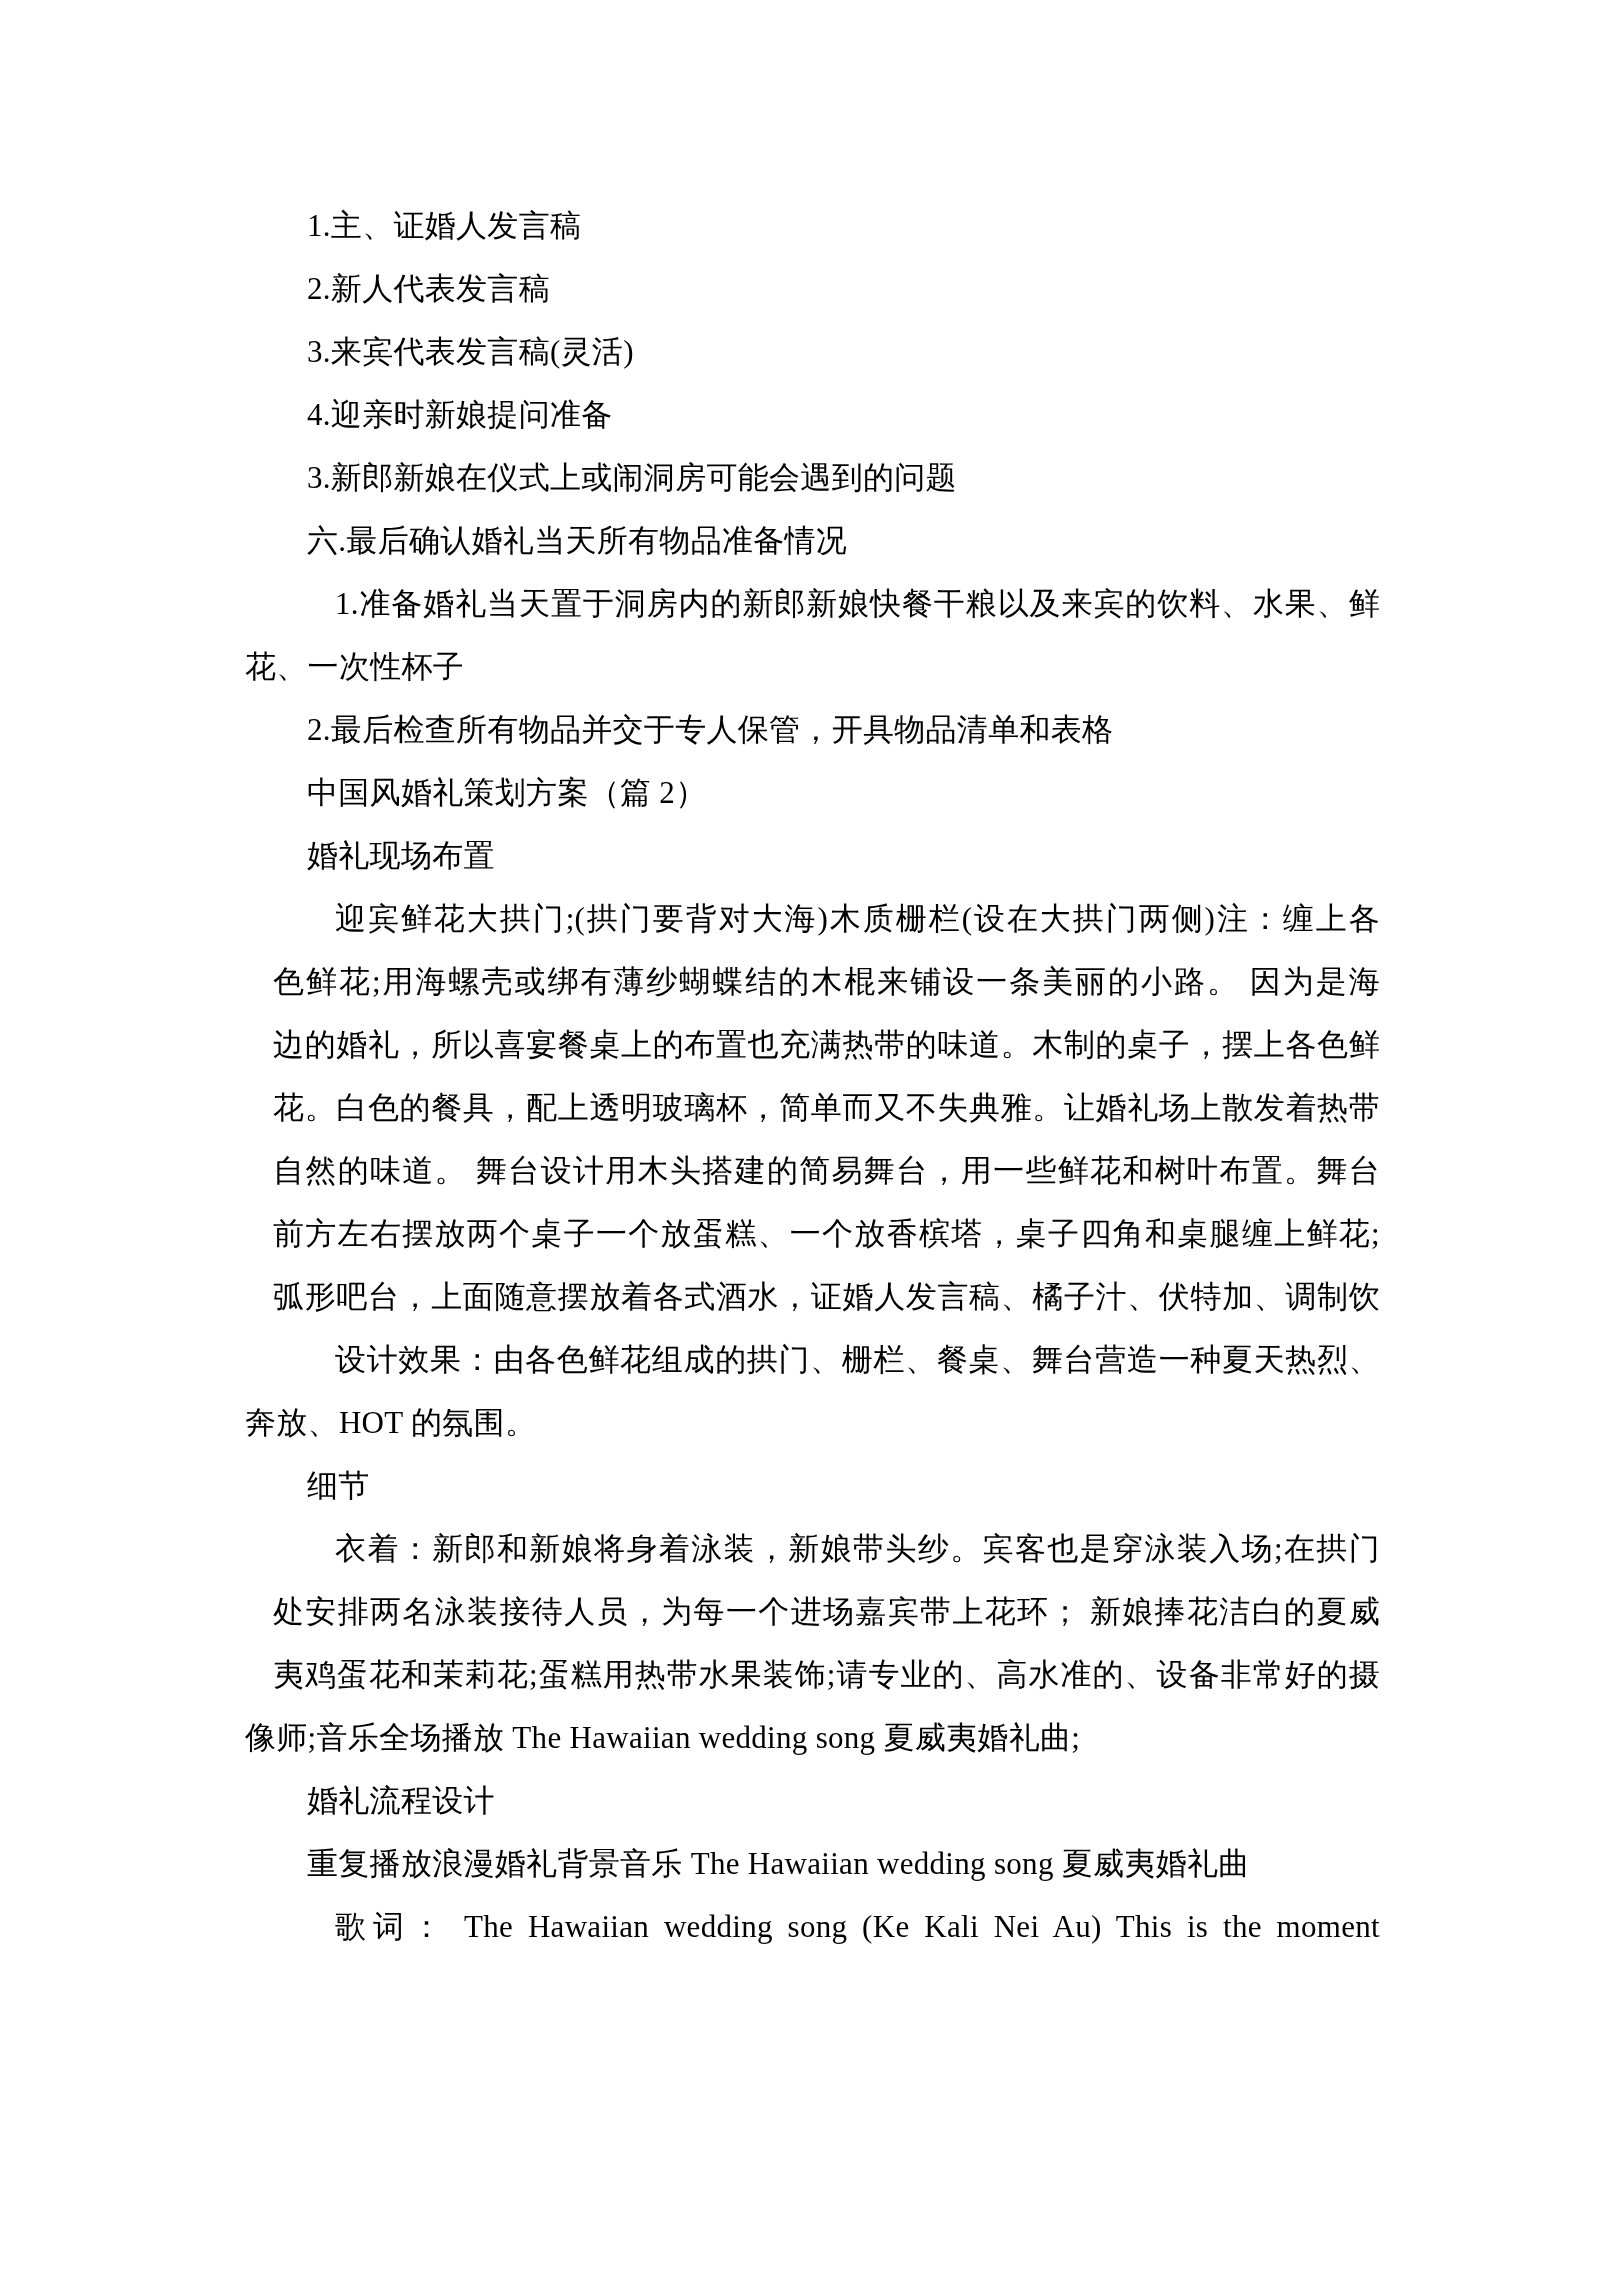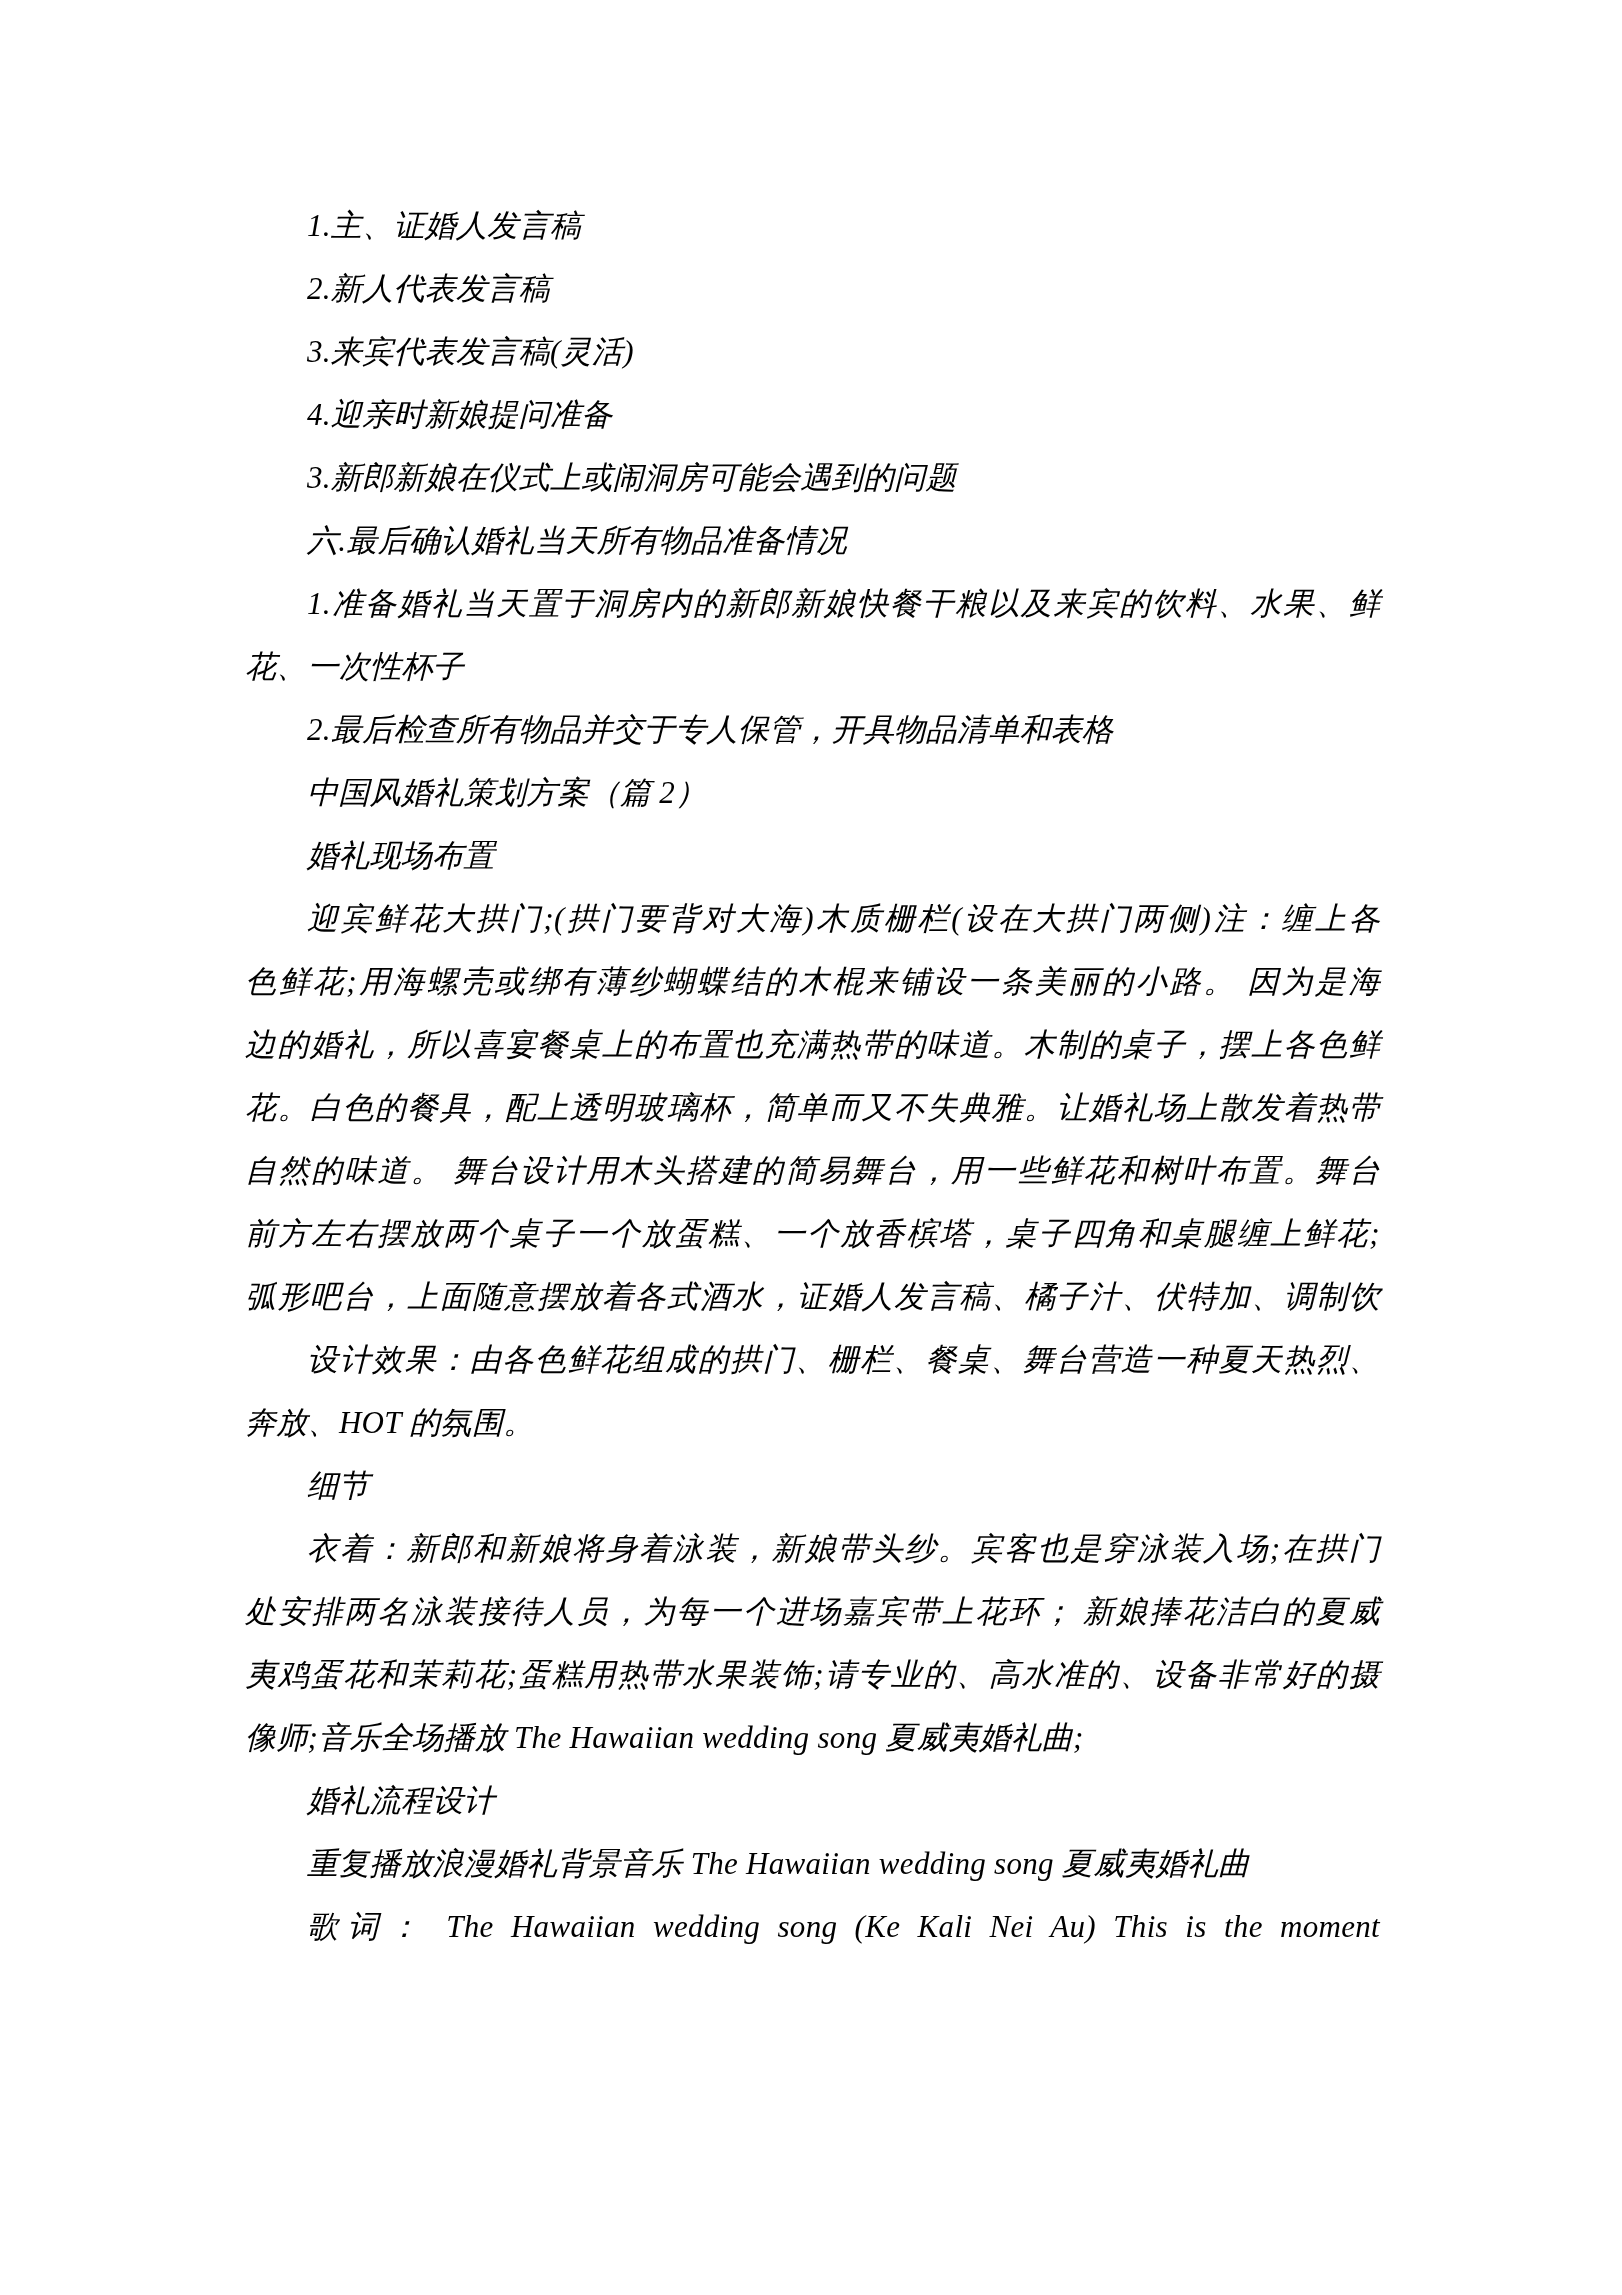--- a/index.html
+++ b/index.html
@@ -21,28 +21,28 @@
     left: 245px;
     top: 194px;
     width: 1135px;
     font-size: 31px;
     line-height: 63px;
     letter-spacing: 0.3px;
   }
   .line {
     text-align: left;
     white-space: normal;
-    font-style: italic;
   }
   .ind {
     text-indent: 2em;
   }
   .j {
     text-align: justify;
     text-align-last: justify;
+    margin-left: 28px;
   }
 </style>
 </head>
 <body>
 
 <div class="page">
   <div class="text-block">
     <div class="line ind">1.主、证婚人发言稿</div>
     <div class="line ind">2.新人代表发言稿</div>
     <div class="line ind">3.来宾代表发言稿(灵活)</div>

